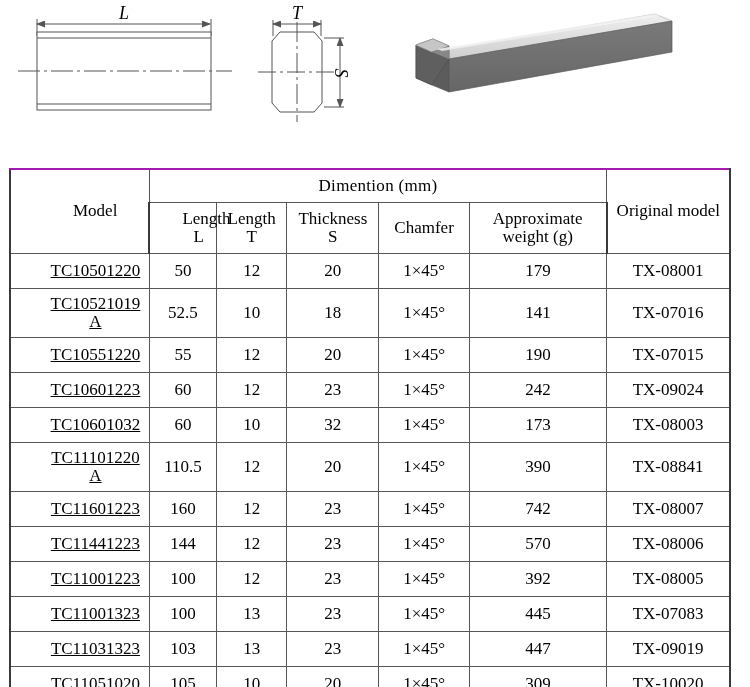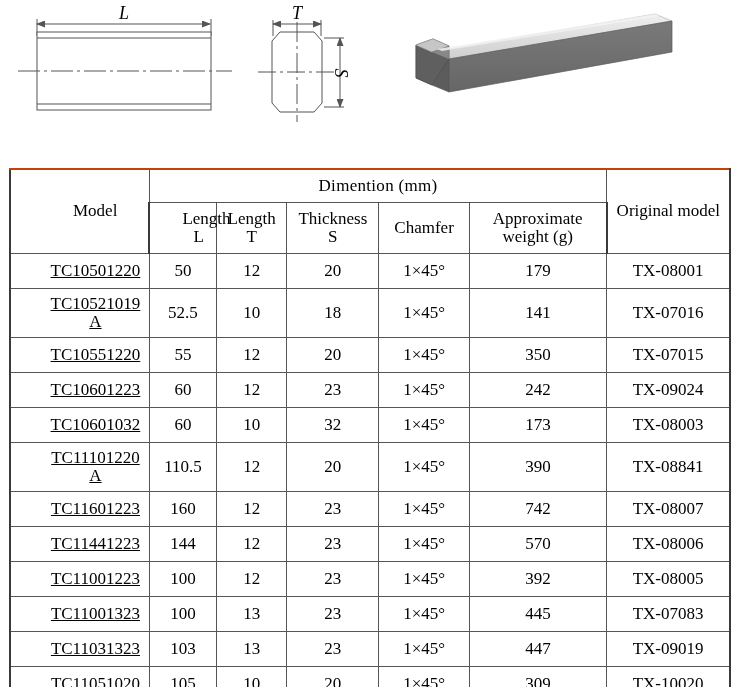--- a/index.html
+++ b/index.html
@@ -49,21 +49,21 @@
     font-size: 17px;
     line-height: 1.08;
     padding: 2px 1px;
     color: #000000;
   }
   table.spec {
     border: 2px solid #3a3a3a;
   }
   
   table.spec tr:first-child th {
-    border-top: 2px solid #c2410c;
+    border-top: 2px solid #a21caf;
   }
   table.spec tr th:first-child,
   table.spec tr td:first-child {
     border-left: 2px solid #3a3a3a;
     padding-left: 32px;
   }
   table.spec tr th:last-child,
   table.spec tr td:last-child {
     border-right: 2px solid #3a3a3a;
   }
@@ -236,21 +236,21 @@
           <td class="chamfer-cell">1×45°</td>
           <td>141</td>
           <td>TX-07016</td>
         </tr>
         <tr class="norm-row">
           <td class="model-cell wrapname">TC10551220</td>
           <td>55</td>
           <td>12</td>
           <td>20</td>
           <td class="chamfer-cell">1×45°</td>
-          <td>350</td>
+          <td>190</td>
           <td>TX-07015</td>
         </tr>
         <tr class="norm-row">
           <td class="model-cell wrapname">TC10601223</td>
           <td>60</td>
           <td>12</td>
           <td>23</td>
           <td class="chamfer-cell">1×45°</td>
           <td>242</td>
           <td>TX-09024</td>

